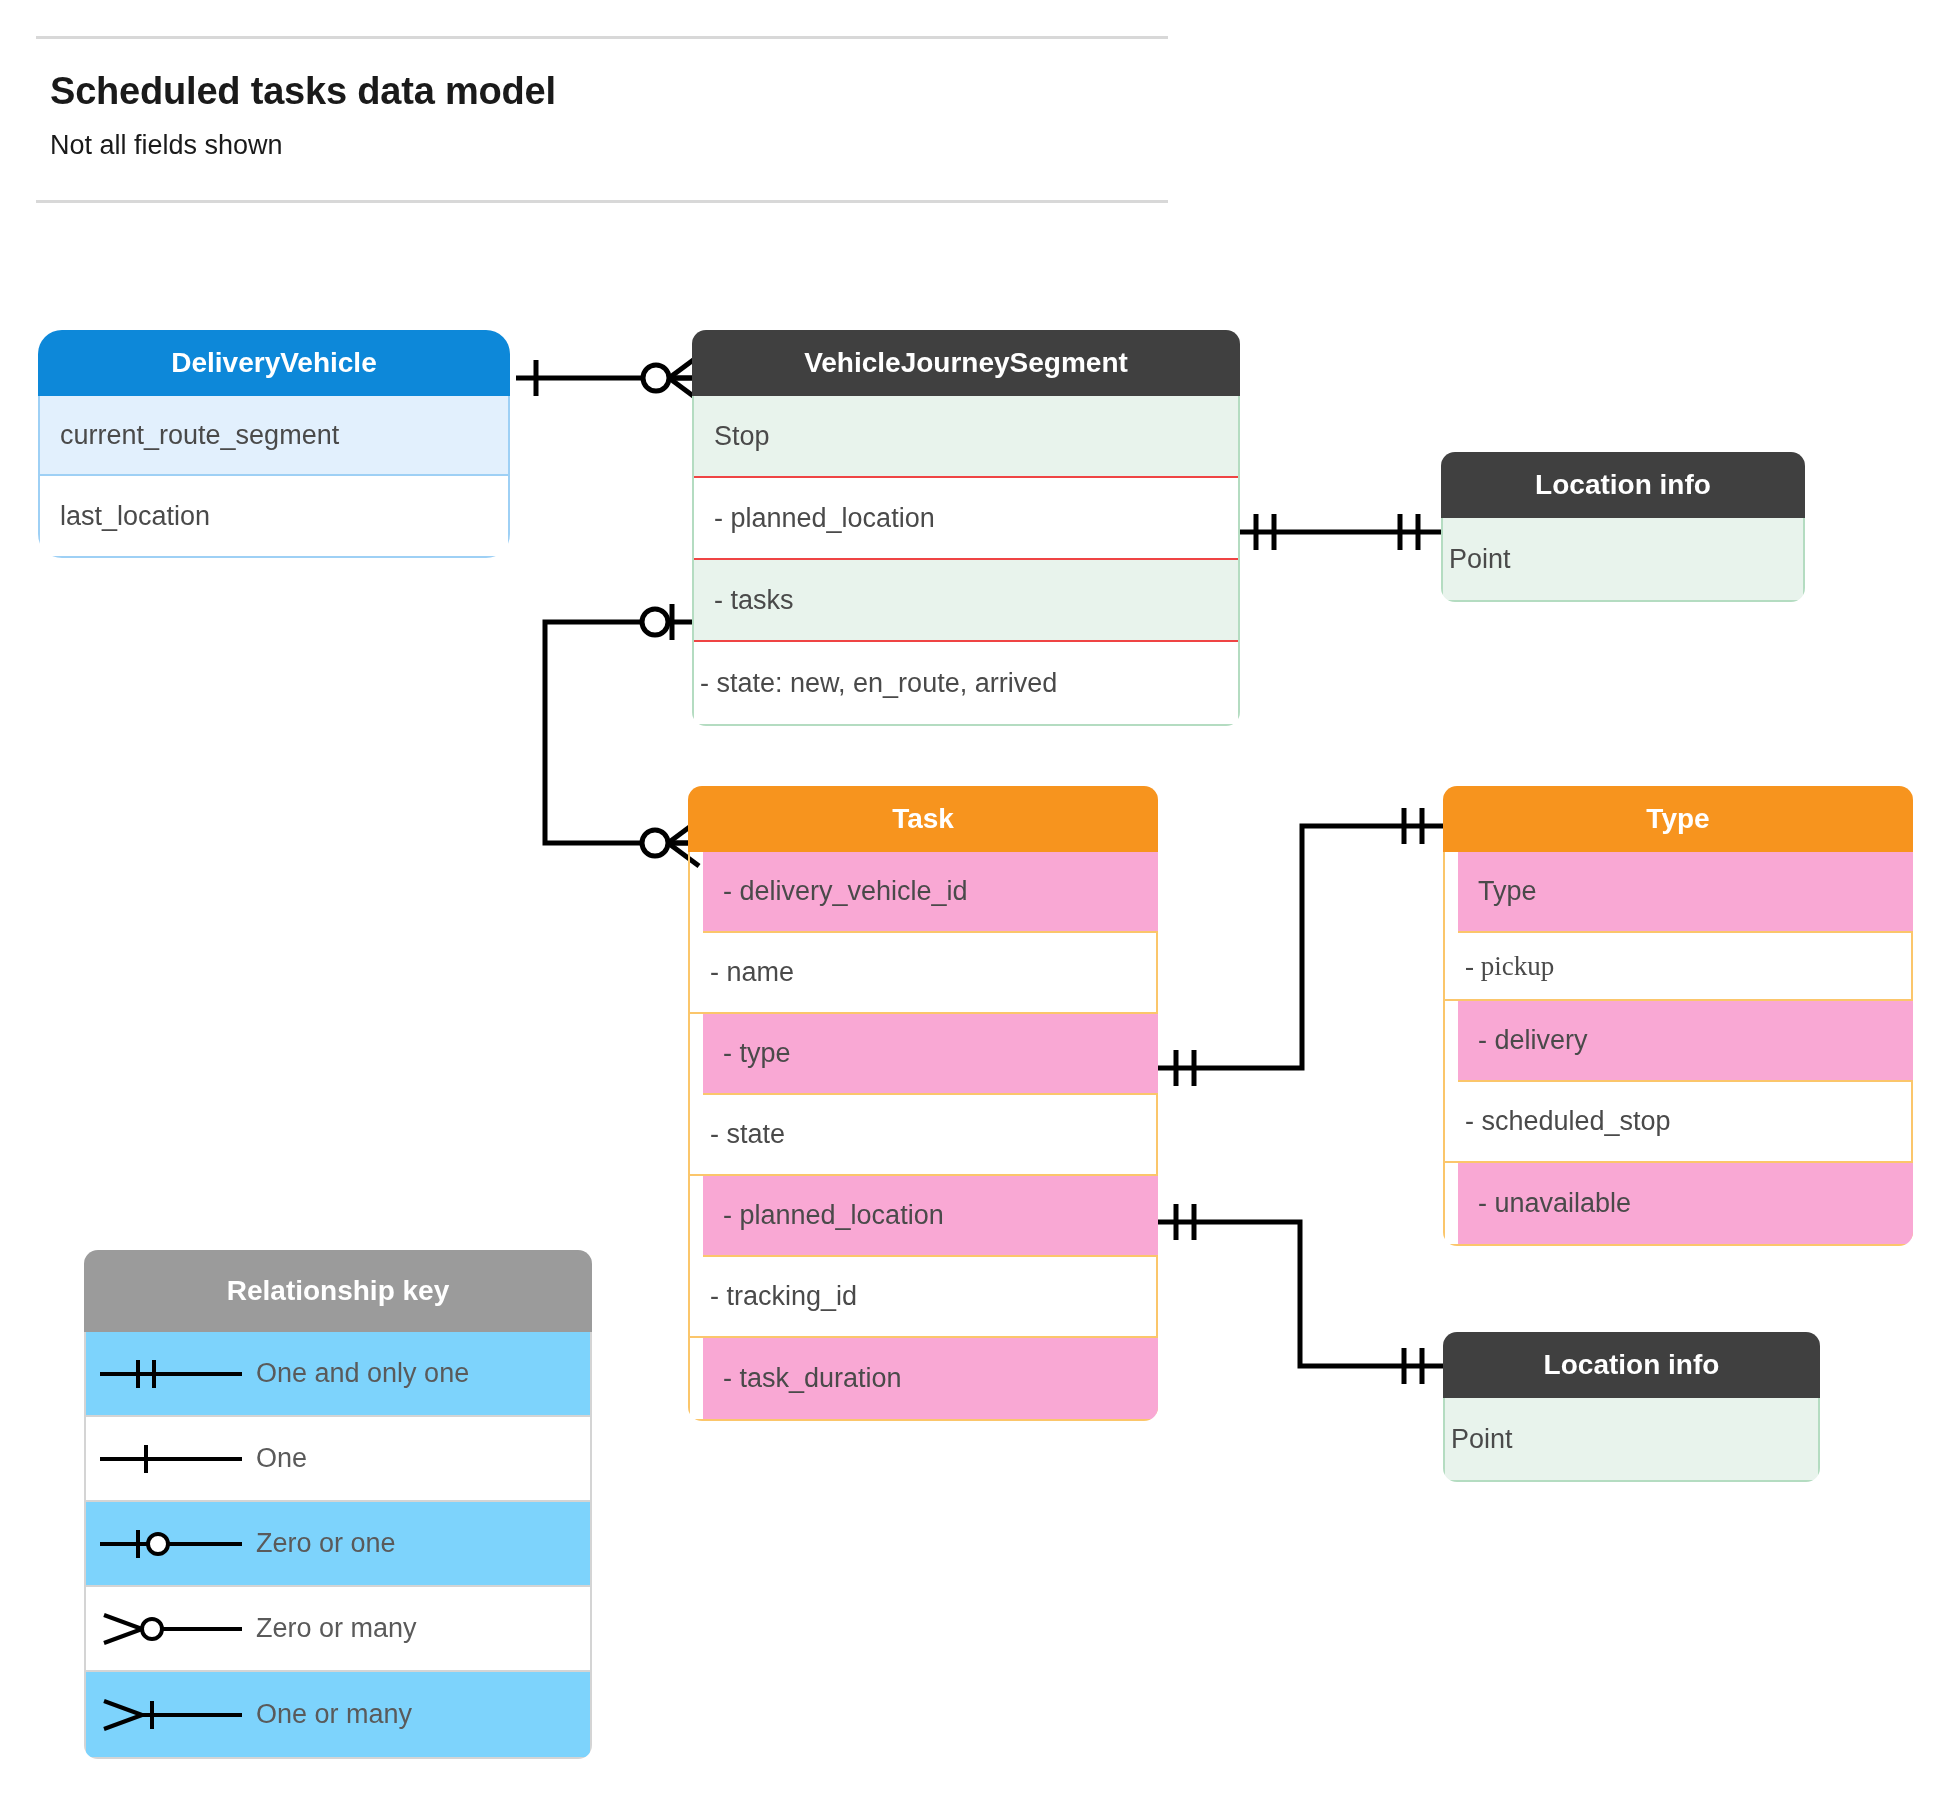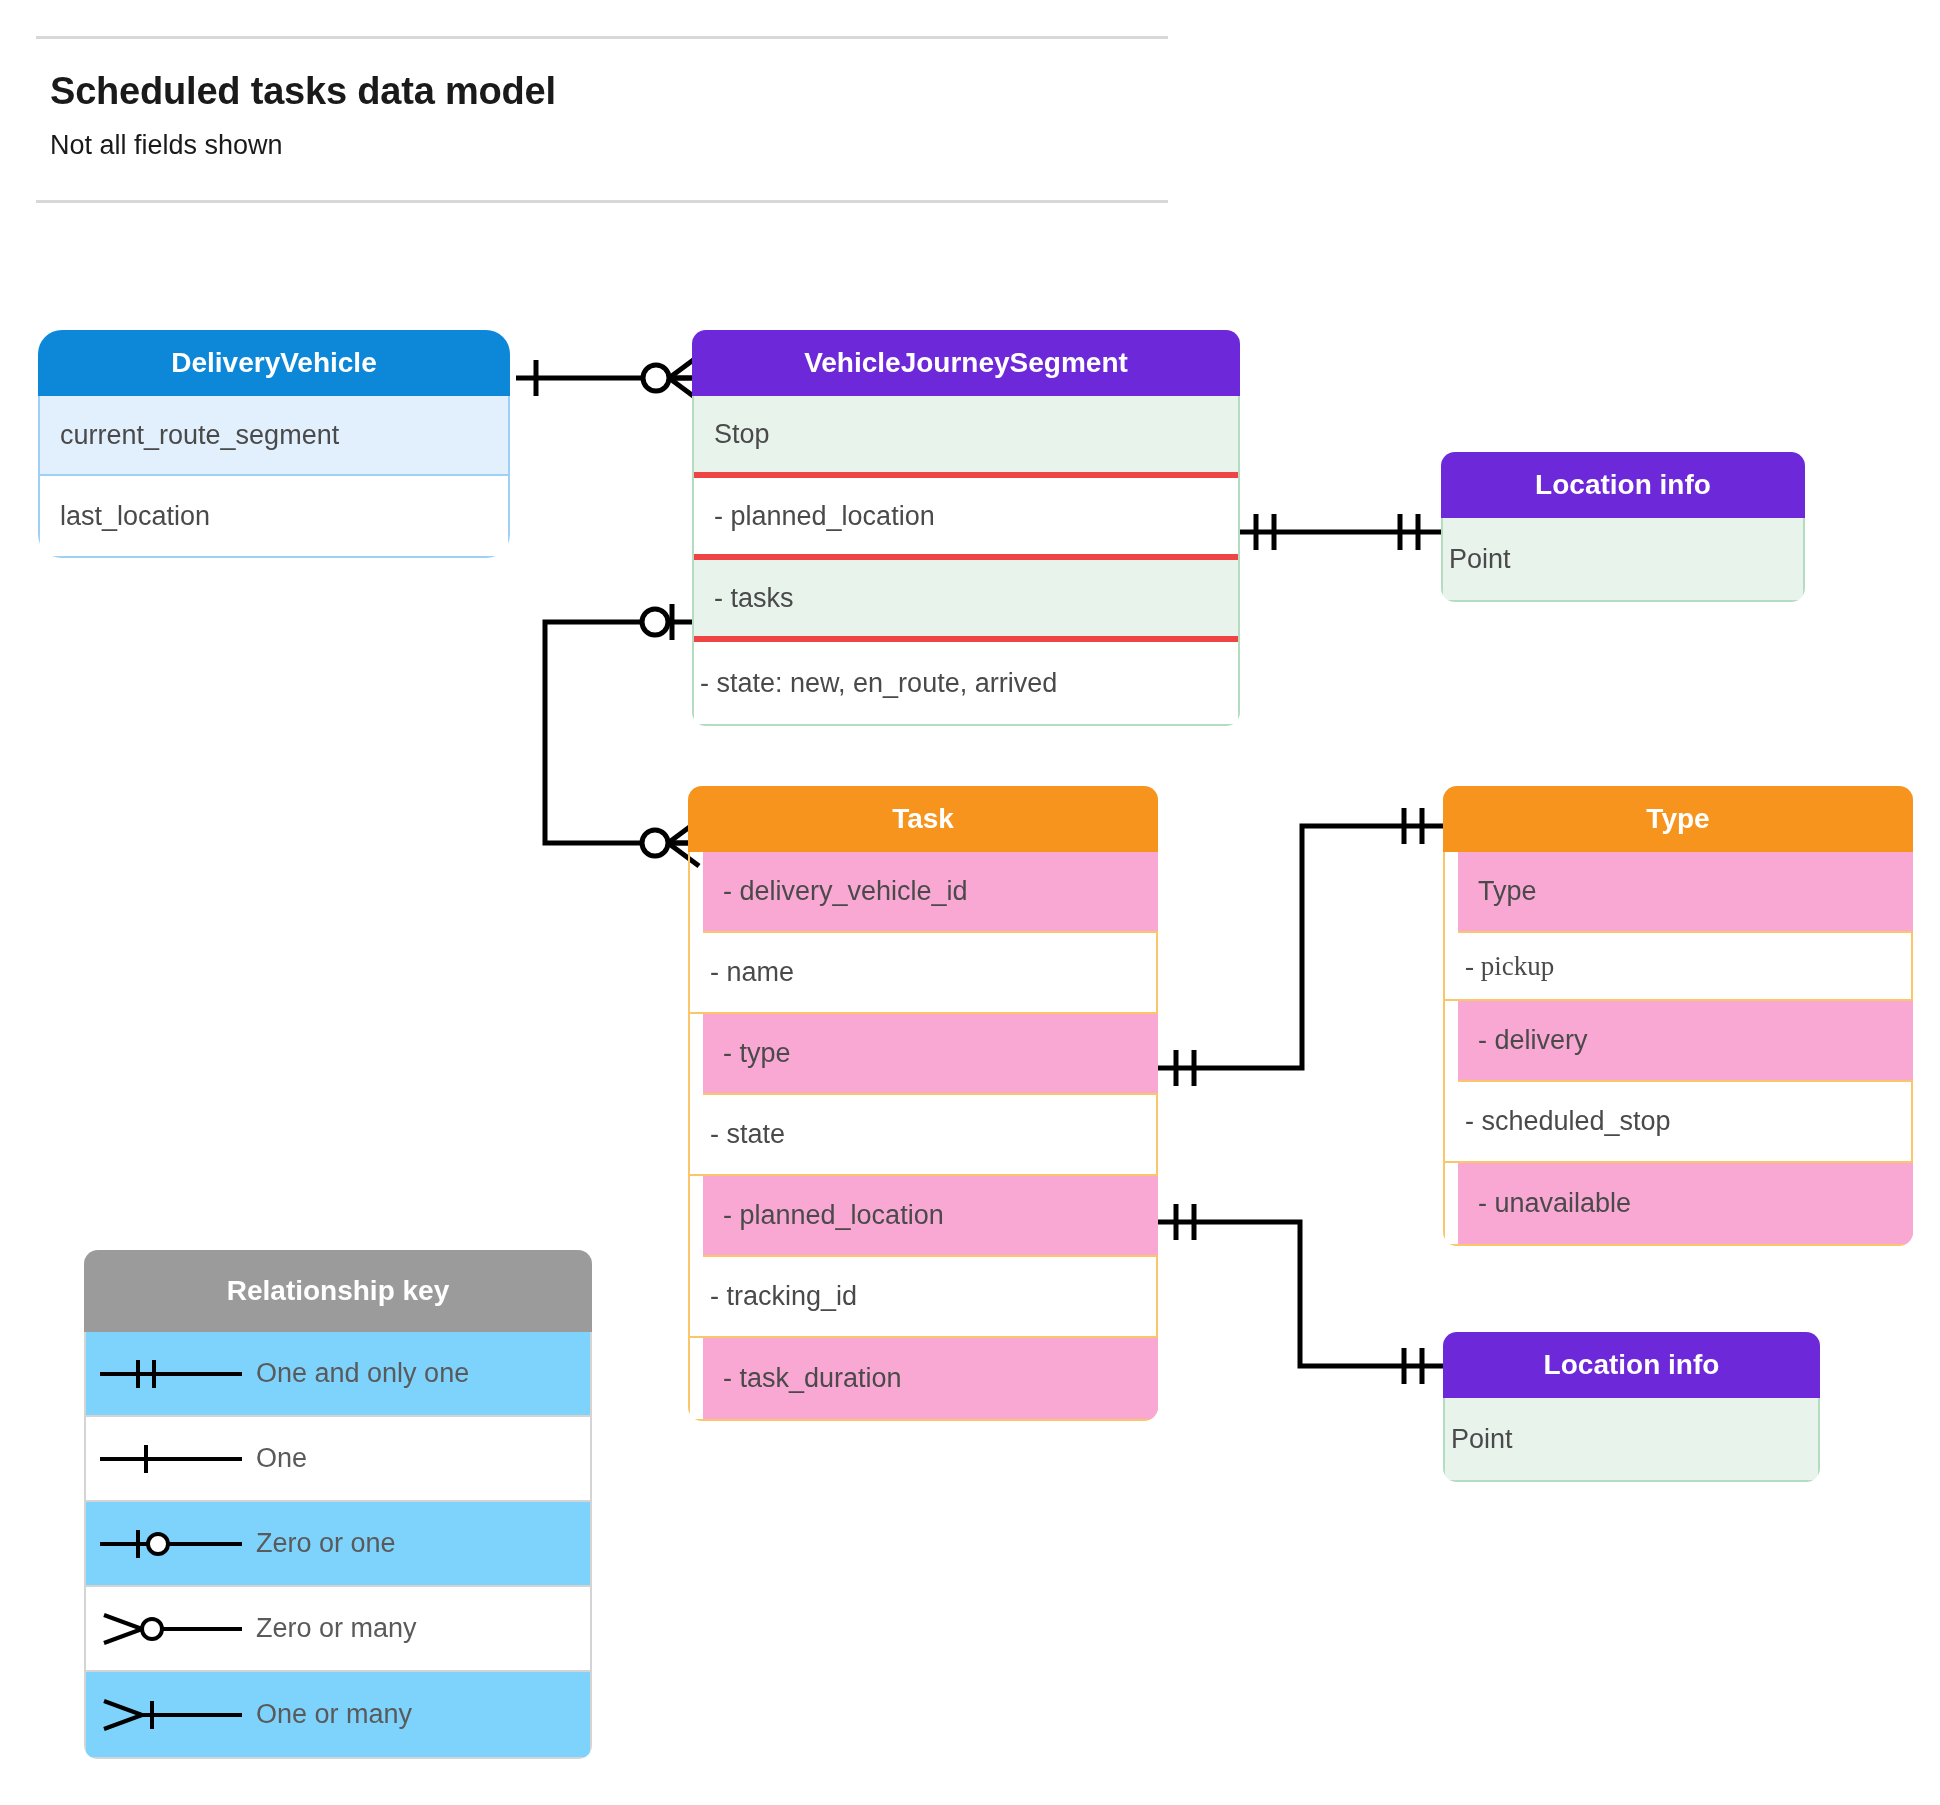--- a/index.html
+++ b/index.html
@@ -92,23 +92,23 @@
 
   
   .theme-blue .entity-header { background: #0d88d9; }
   .theme-blue .entity-rows { border: 2px solid #9ed0f5; border-top: none;
       border-bottom-left-radius: 2px; border-bottom-right-radius: 2px; }
   .theme-blue .erow { border-bottom: 2px solid #9ed0f5; background: #ffffff; }
   .theme-blue .erow:last-child { border-bottom: none; }
   .theme-blue .erow.alt { background: #e2f0fd; }
 
   
-  .theme-green .entity-header { background: #6d28d9; }
+  .theme-green .entity-header { background: #404040; }
   .theme-green .entity-rows { border: 2px solid #b4dcc1; border-top: none; }
-  .theme-green .erow { border-bottom: 6px solid #ef4444; background: #ffffff; }
+  .theme-green .erow { border-bottom: 2px solid #ef4444; background: #ffffff; }
   .theme-green .erow:last-child { border-bottom: none; padding-left: 6px; }
   .theme-green .erow.alt { background: #e8f3ec; }
 
   
   .theme-orange .entity-header { background: #f7941e; }
   .theme-orange .entity-rows { border: 2px solid #fbc66b; border-top: none; }
   .theme-orange .erow { border-bottom: 2px solid #fbc66b; background: #ffffff; }
   .theme-orange .erow:last-child { border-bottom: none; }
   .theme-orange .erow.alt { background: #f9a8d4; margin-left: 13px; }
 

